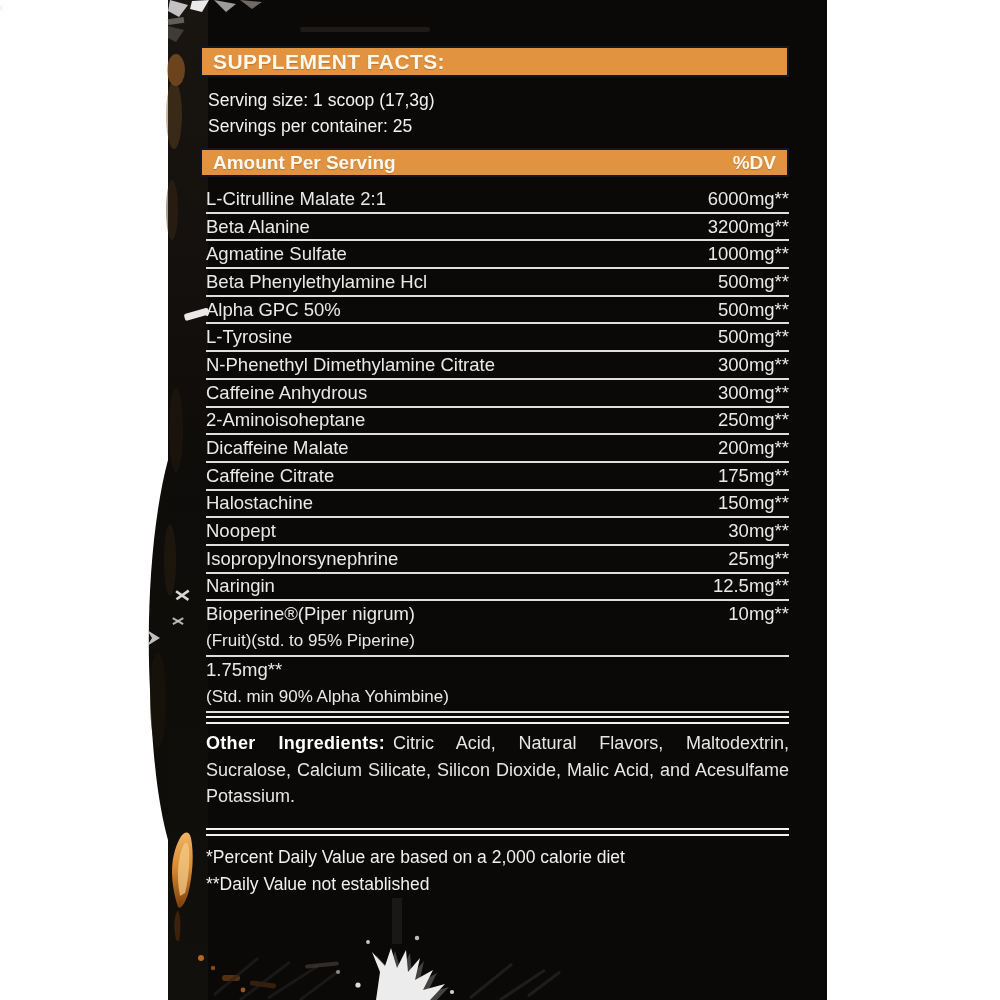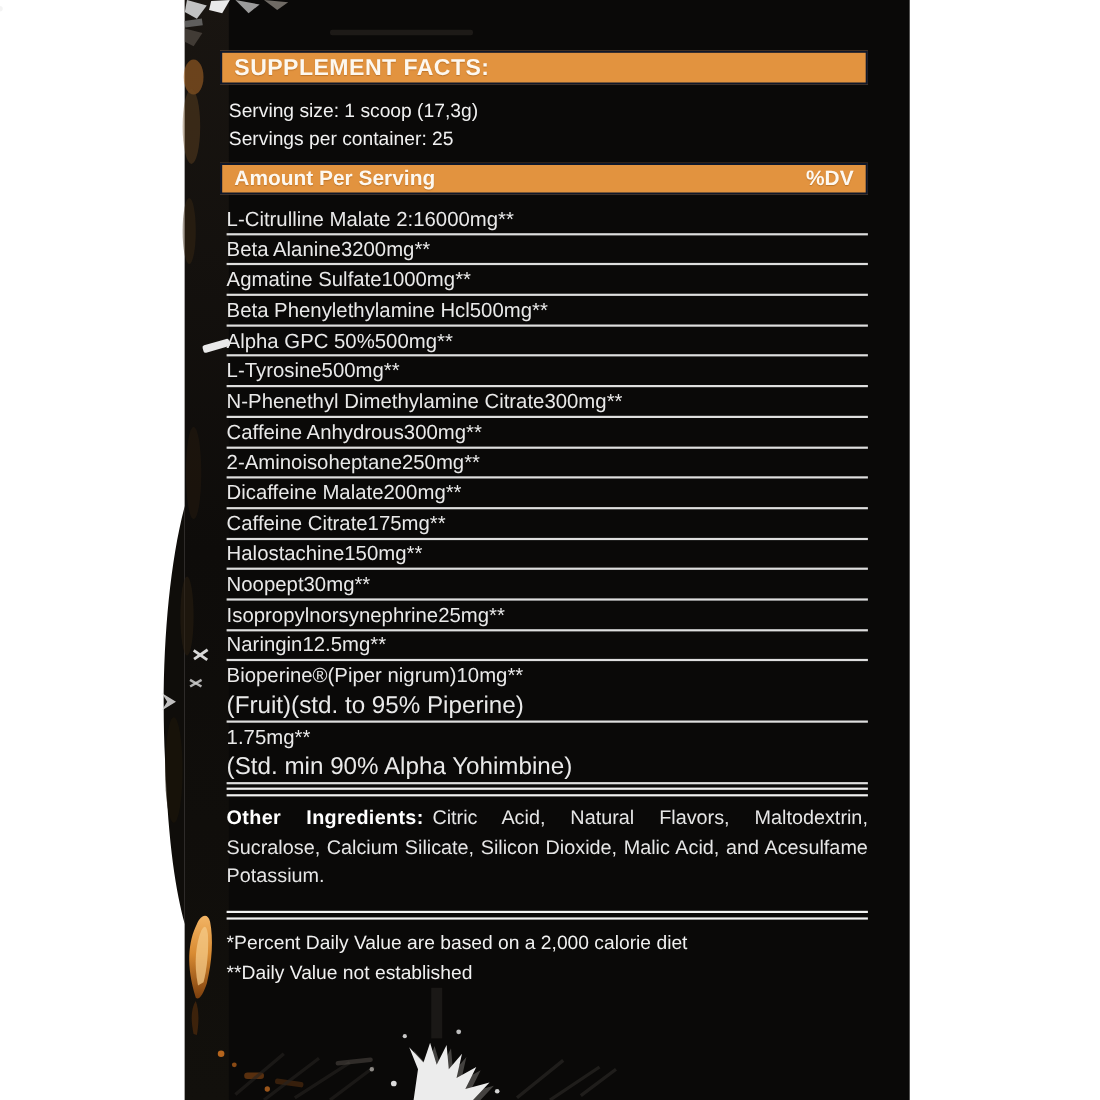--- a/index.html
+++ b/index.html
@@ -26,23 +26,23 @@
     text-shadow:0 1px 1px rgba(120,60,0,.35);
   }
   .bar-facts{top:46px;height:31px;font-size:21px;letter-spacing:.4px;}
   .bar-amount{top:148px;height:29px;font-size:19px;}
   .serving{
     position:absolute;top:87px;left:8px;right:16px;
     font-size:17.5px;line-height:26px;color:#f1f1f1;
   }
   .rows{position:absolute;top:186px;left:6px;right:0;}
   .row{border-bottom:2px solid #dedede;}
-  .row-line1{height:25.7px;display:flex;align-items:center;}
+  .row-line1{height:25.7px;display:flex;align-items:center;justify-content:space-between;}
   .row-name{font-size:18.5px;color:#e9e9e9;white-space:nowrap;}
-  .row-name2{height:28.3px;display:flex;align-items:center;font-size:22px;color:#e9e9e9;}
+  .row-name2{height:28.3px;display:flex;align-items:center;font-size:17px;color:#e9e9e9;}
   .row-amount{font-size:18.5px;color:#e9e9e9;white-space:nowrap;}
   .rule-thick{height:4px;border-top:2px solid #f2f2f2;border-bottom:2px solid #f2f2f2;margin-top:3px;}
   .other{
     margin-top:6px;font-size:18px;line-height:26.5px;color:#e6e6e6;
     text-align:justify;
   }
   .other .lead{font-weight:bold;color:#ffffff;padding-right:8px;letter-spacing:.3px;}
   .rule-thick2{height:4px;border-top:2px solid #f2f2f2;border-bottom:2px solid #f2f2f2;margin-top:4px;}
   .footnotes{margin-top:8px;font-size:17.5px;line-height:27px;color:#f0f0f0;}
 </style>

